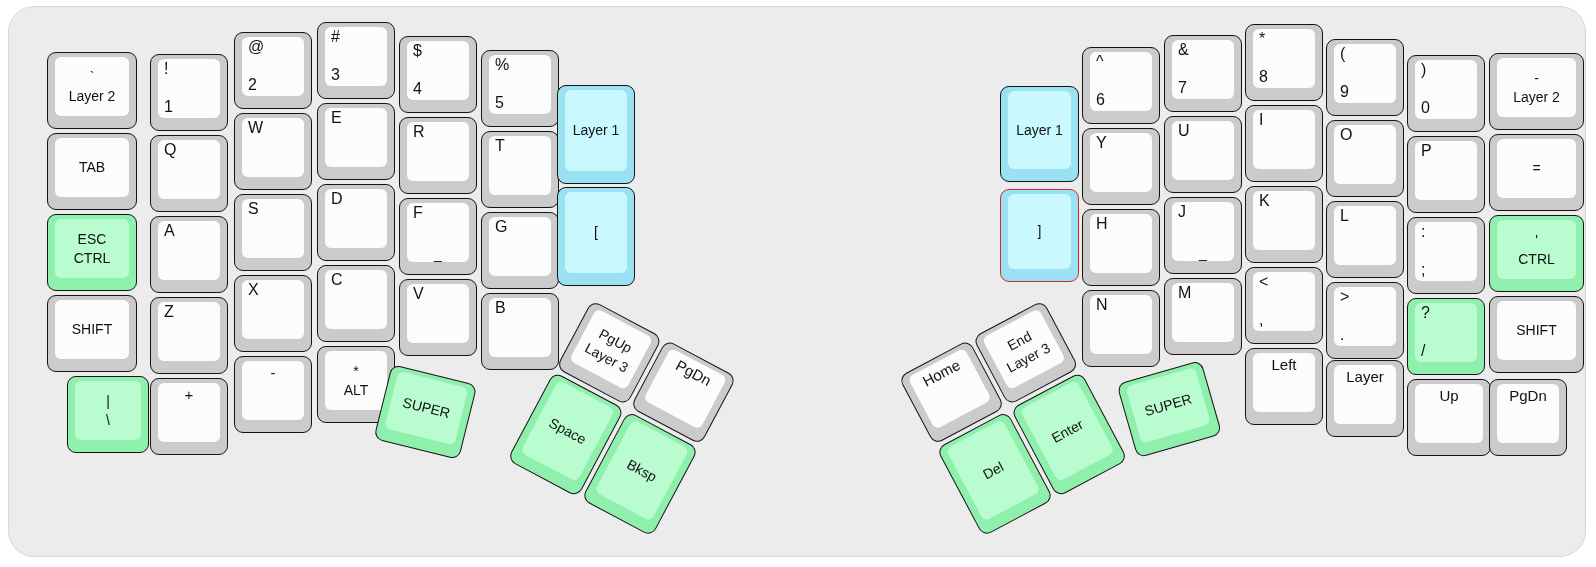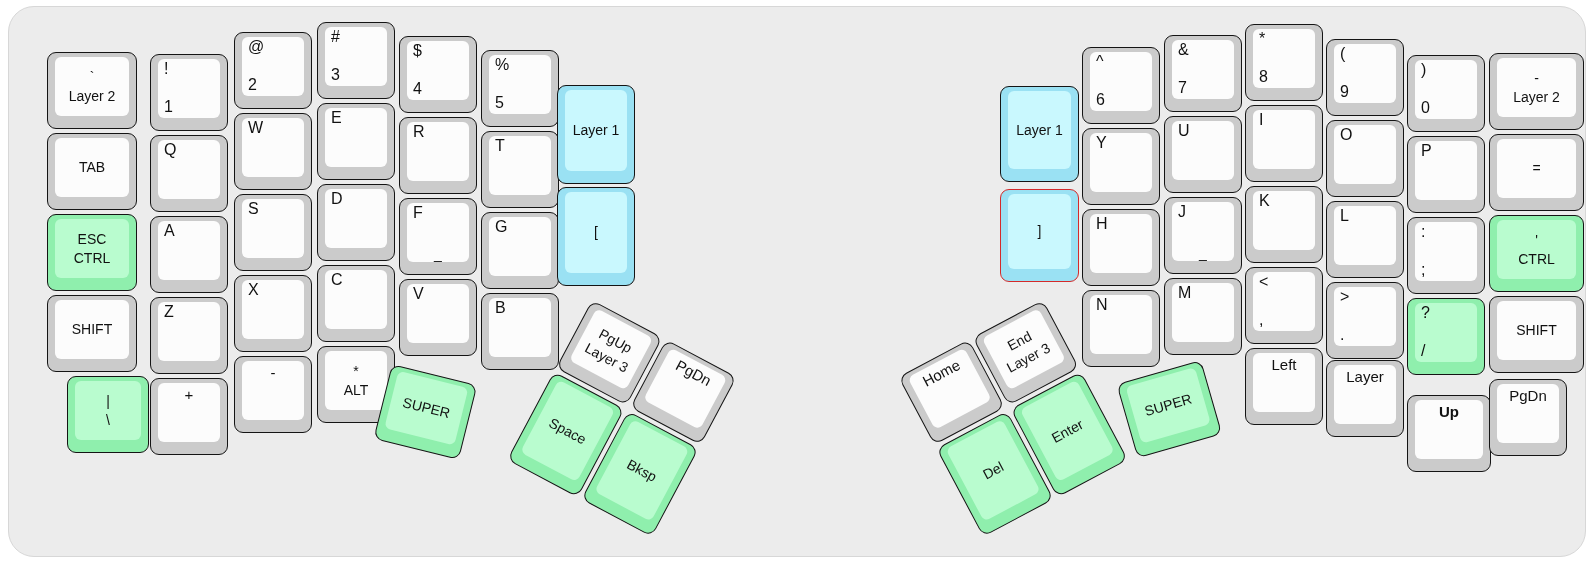--- a/index.html
+++ b/index.html
@@ -353,21 +353,21 @@
             <span class="tl">:</span>
             <span class="bl">;</span>
           </div>
         </div>
         <div class="key green" style="left: 1398px; top: 291px; width: 78px; height: 77px;">
           <div class="cap">
             <span class="tl">?</span>
             <span class="bl">/</span>
           </div>
         </div>
-        <div class="key gray" style="left: 1398px; top: 388px; width: 84px; height: 77px; font-weight: bold;">
+        <div class="key gray" style="left: 1398px; top: 372px; width: 84px; height: 77px;">
           <div class="cap">
             <div class="tc"><div>Up</div></div>
           </div>
         </div>
         <div class="key gray" style="left: 1480px; top: 46px; width: 95px; height: 77px;">
           <div class="cap">
             <div class="cc"><div>-</div><div>Layer 2</div></div>
           </div>
         </div>
         <div class="key gray" style="left: 1480px; top: 127px; width: 95px; height: 77px;">

